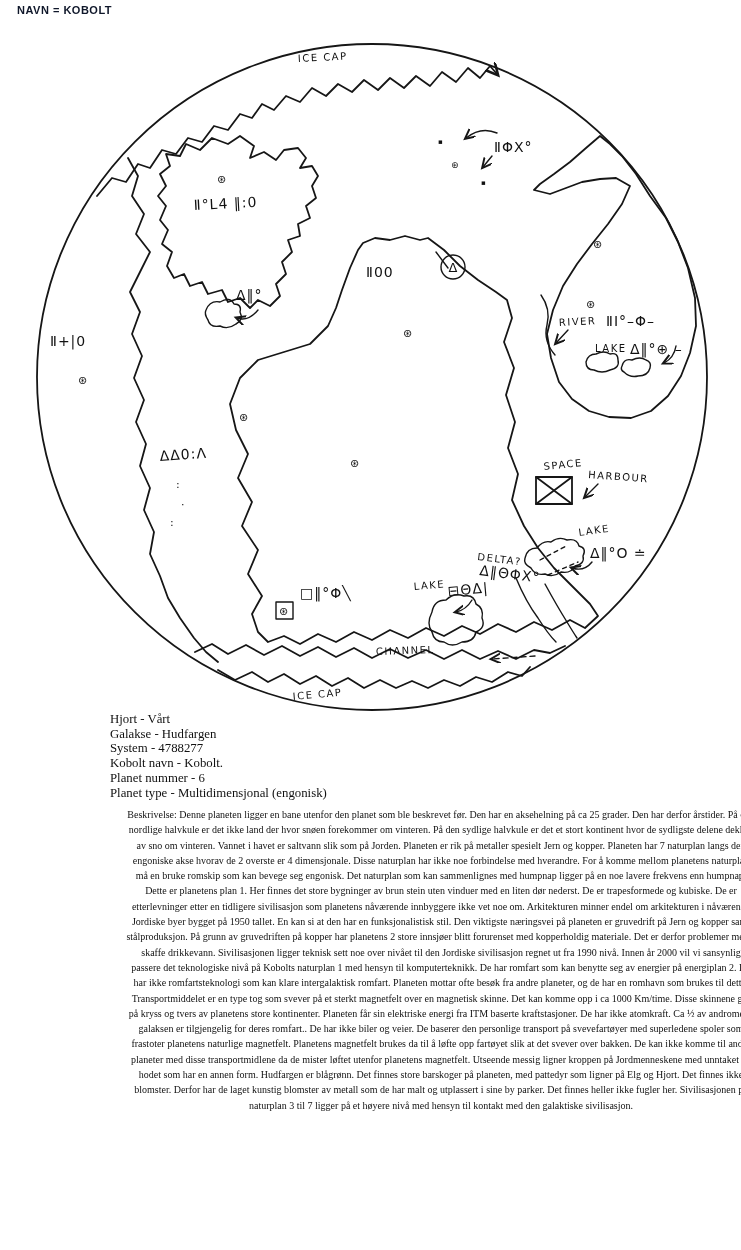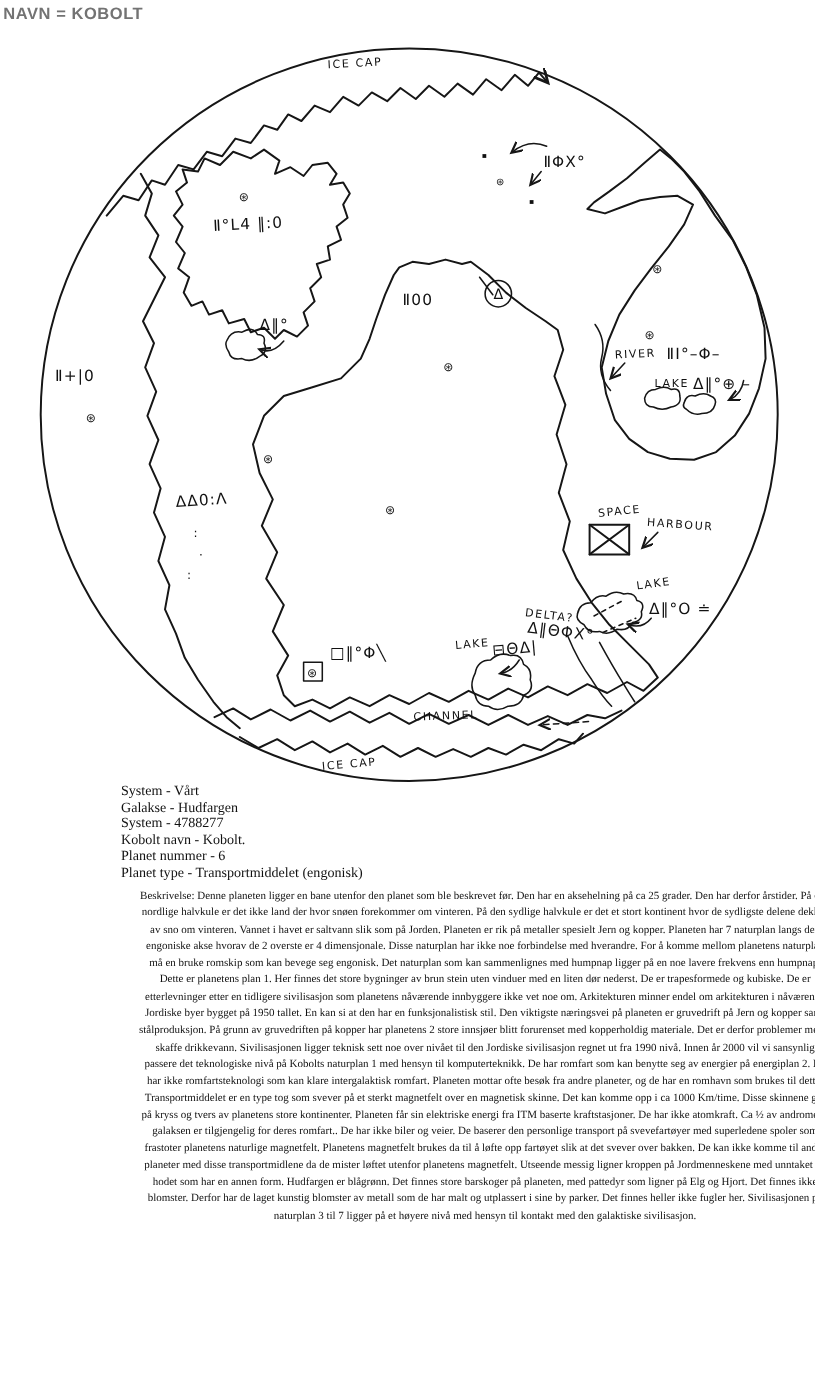--- a/index.html
+++ b/index.html
@@ -1,19 +1,19 @@
 <!DOCTYPE html>
 <html><head>
 <meta charset="utf-8">
 <style>
   html,body{margin:0;padding:0;background:#ffffff;}
   #page{position:relative;width:741px;height:1250px;background:#ffffff;overflow:hidden;
         font-family:"Liberation Serif", serif;color:#111;}
-  #doc-title{position:absolute;left:3px;top:4px;font-family:"Liberation Sans", sans-serif;
-        font-weight:bold;font-size:15px;letter-spacing:0.5px;color:#737373;}
+  #doc-title{position:absolute;left:17px;top:4px;font-family:"Liberation Sans", sans-serif;
+        font-weight:bold;font-size:11px;letter-spacing:0.5px;color:#0f172a;}
   #map-svg{position:absolute;left:0;top:0;}
   .coast{fill:none;stroke:#161616;stroke-width:1.8;stroke-linejoin:round;stroke-linecap:round;}
   .thin{fill:none;stroke:#161616;stroke-width:1.4;stroke-linejoin:round;stroke-linecap:round;}
   .maptext{font-family:"DejaVu Sans", sans-serif;fill:#111;}
   .label{font-size:10px;letter-spacing:1.5px;}
   .glyph{font-size:14px;letter-spacing:1px;}
   .mark{font-size:11px;}
   .tinymark{font-size:7px;}
   #info-block{position:absolute;left:110px;top:712px;font-size:12.8px;line-height:14.7px;}
   #description{position:absolute;left:126px;top:807px;width:630px;font-size:10px;
@@ -113,23 +113,23 @@
     <path class="thin" d="M545,584 q12,22 22,38 q6,10 10,16"></path>
 
     <path class="coast" d="M195,652 L212,644 228,654 246,645 264,655 282,646 300,656 318,647 336,657 354,648 372,658 390,649 408,658 426,650 444,659 462,650 480,659 498,651 516,659 534,650 550,653 565,646"></path>
     <text class="maptext label" x="376" y="655" letter-spacing="3" transform="rotate(-2 376 655)">CHANNEL</text>
     <path class="thin" stroke-dasharray="5,4" d="M535,656 L492,659" marker-end="url(#ah)"></path>
     <path class="coast" d="M218,670 L235,680 252,672 268,682 284,674 300,684 316,676 332,686 348,678 364,688 380,680 396,688 412,681 428,688 444,680 460,686 476,677 492,682 508,672 522,676 530,667"></path>
     <text class="maptext label" x="293" y="700" font-size="12" letter-spacing="5" transform="rotate(-5 293 700)">ICE CAP</text>
   </svg>
 
   <div id="info-block">
-    <div>System - Vårt</div>
+    <div>Hjort - Vårt</div>
     <div>Galakse - Hudfargen</div>
     <div>System - 4788277</div>
     <div>Kobolt navn - Kobolt.</div>
     <div>Planet nummer - 6</div>
-    <div>Planet type - Transportmiddelet (engonisk)</div>
+    <div>Planet type - Multidimensjonal (engonisk)</div>
   </div>
 
   <div id="description">Beskrivelse: Denne planeten ligger en bane utenfor den planet som ble beskrevet før. Den har en aksehelning på ca 25 grader. Den har derfor årstider.  På den nordlige halvkule er det ikke land der hvor snøen forekommer om vinteren. På den sydlige halvkule er det et stort kontinent hvor de sydligste delene dekkes av sno om vinteren. Vannet i havet er saltvann slik som på Jorden. Planeten er rik på metaller spesielt Jern og kopper. Planeten har 7 naturplan langs den engoniske akse hvorav de 2 overste er 4 dimensjonale.  Disse naturplan har ikke noe forbindelse med hverandre. For å komme mellom planetens naturplan må en bruke romskip som kan bevege seg engonisk.  Det naturplan som kan sammenlignes med humpnap ligger på en noe lavere frekvens enn humpnap. Dette er planetens plan 1. Her finnes det store bygninger av brun stein uten vinduer med en liten dør nederst. De er trapesformede og kubiske. De er etterlevninger etter en tidligere sivilisasjon som planetens nåværende innbyggere ikke vet noe om. Arkitekturen minner endel om arkitekturen i nåværende Jordiske byer bygget på 1950 tallet. En kan si at den har en funksjonalistisk stil. Den viktigste næringsvei på planeten er gruvedrift på Jern og kopper samt stålproduksjon. På grunn av gruvedriften på kopper har planetens 2 store innsjøer blitt forurenset med kopperholdig materiale. Det er derfor problemer med å skaffe drikkevann. Sivilisasjonen ligger teknisk sett noe over nivået til den Jordiske sivilisasjon regnet ut fra 1990 nivå. Innen år 2000 vil vi sansynlig passere det teknologiske nivå på Kobolts naturplan 1 med hensyn til komputerteknikk. De har romfart som kan benytte seg av energier på energiplan 2. De har ikke romfartsteknologi som kan klare intergalaktisk romfart. Planeten mottar ofte besøk fra andre planeter, og de har en romhavn som brukes til dette. Transportmiddelet er en type tog som svever på et sterkt magnetfelt over en magnetisk skinne. Det kan komme opp i ca 1000 Km/time. Disse skinnene går på kryss og tvers av planetens store kontinenter. Planeten får sin elektriske energi fra ITM baserte kraftstasjoner. De har ikke atomkraft. Ca ½ av andromeda galaksen er tilgjengelig for deres romfart.. De har ikke biler og veier. De baserer den personlige transport på svevefartøyer med superledene spoler som frastoter planetens naturlige magnetfelt. Planetens magnetfelt brukes da til å løfte opp fartøyet slik at det svever over bakken. De kan ikke komme til andre planeter med disse transportmidlene da de mister løftet utenfor planetens magnetfelt. Utseende messig ligner kroppen på Jordmenneskene med unntaket av hodet som har en annen form. Hudfargen er blågrønn. Det finnes store barskoger på planeten, med pattedyr som ligner på Elg og Hjort. Det finnes ikke blomster.  Derfor har de laget kunstig blomster av metall som de har malt og utplassert i sine by parker. Det finnes heller ikke fugler her.  Sivilisasjonen på naturplan 3 til 7 ligger på et høyere nivå med hensyn til kontakt med den galaktiske sivilisasjon.</div>
 
 </div>
 
 </body></html>

